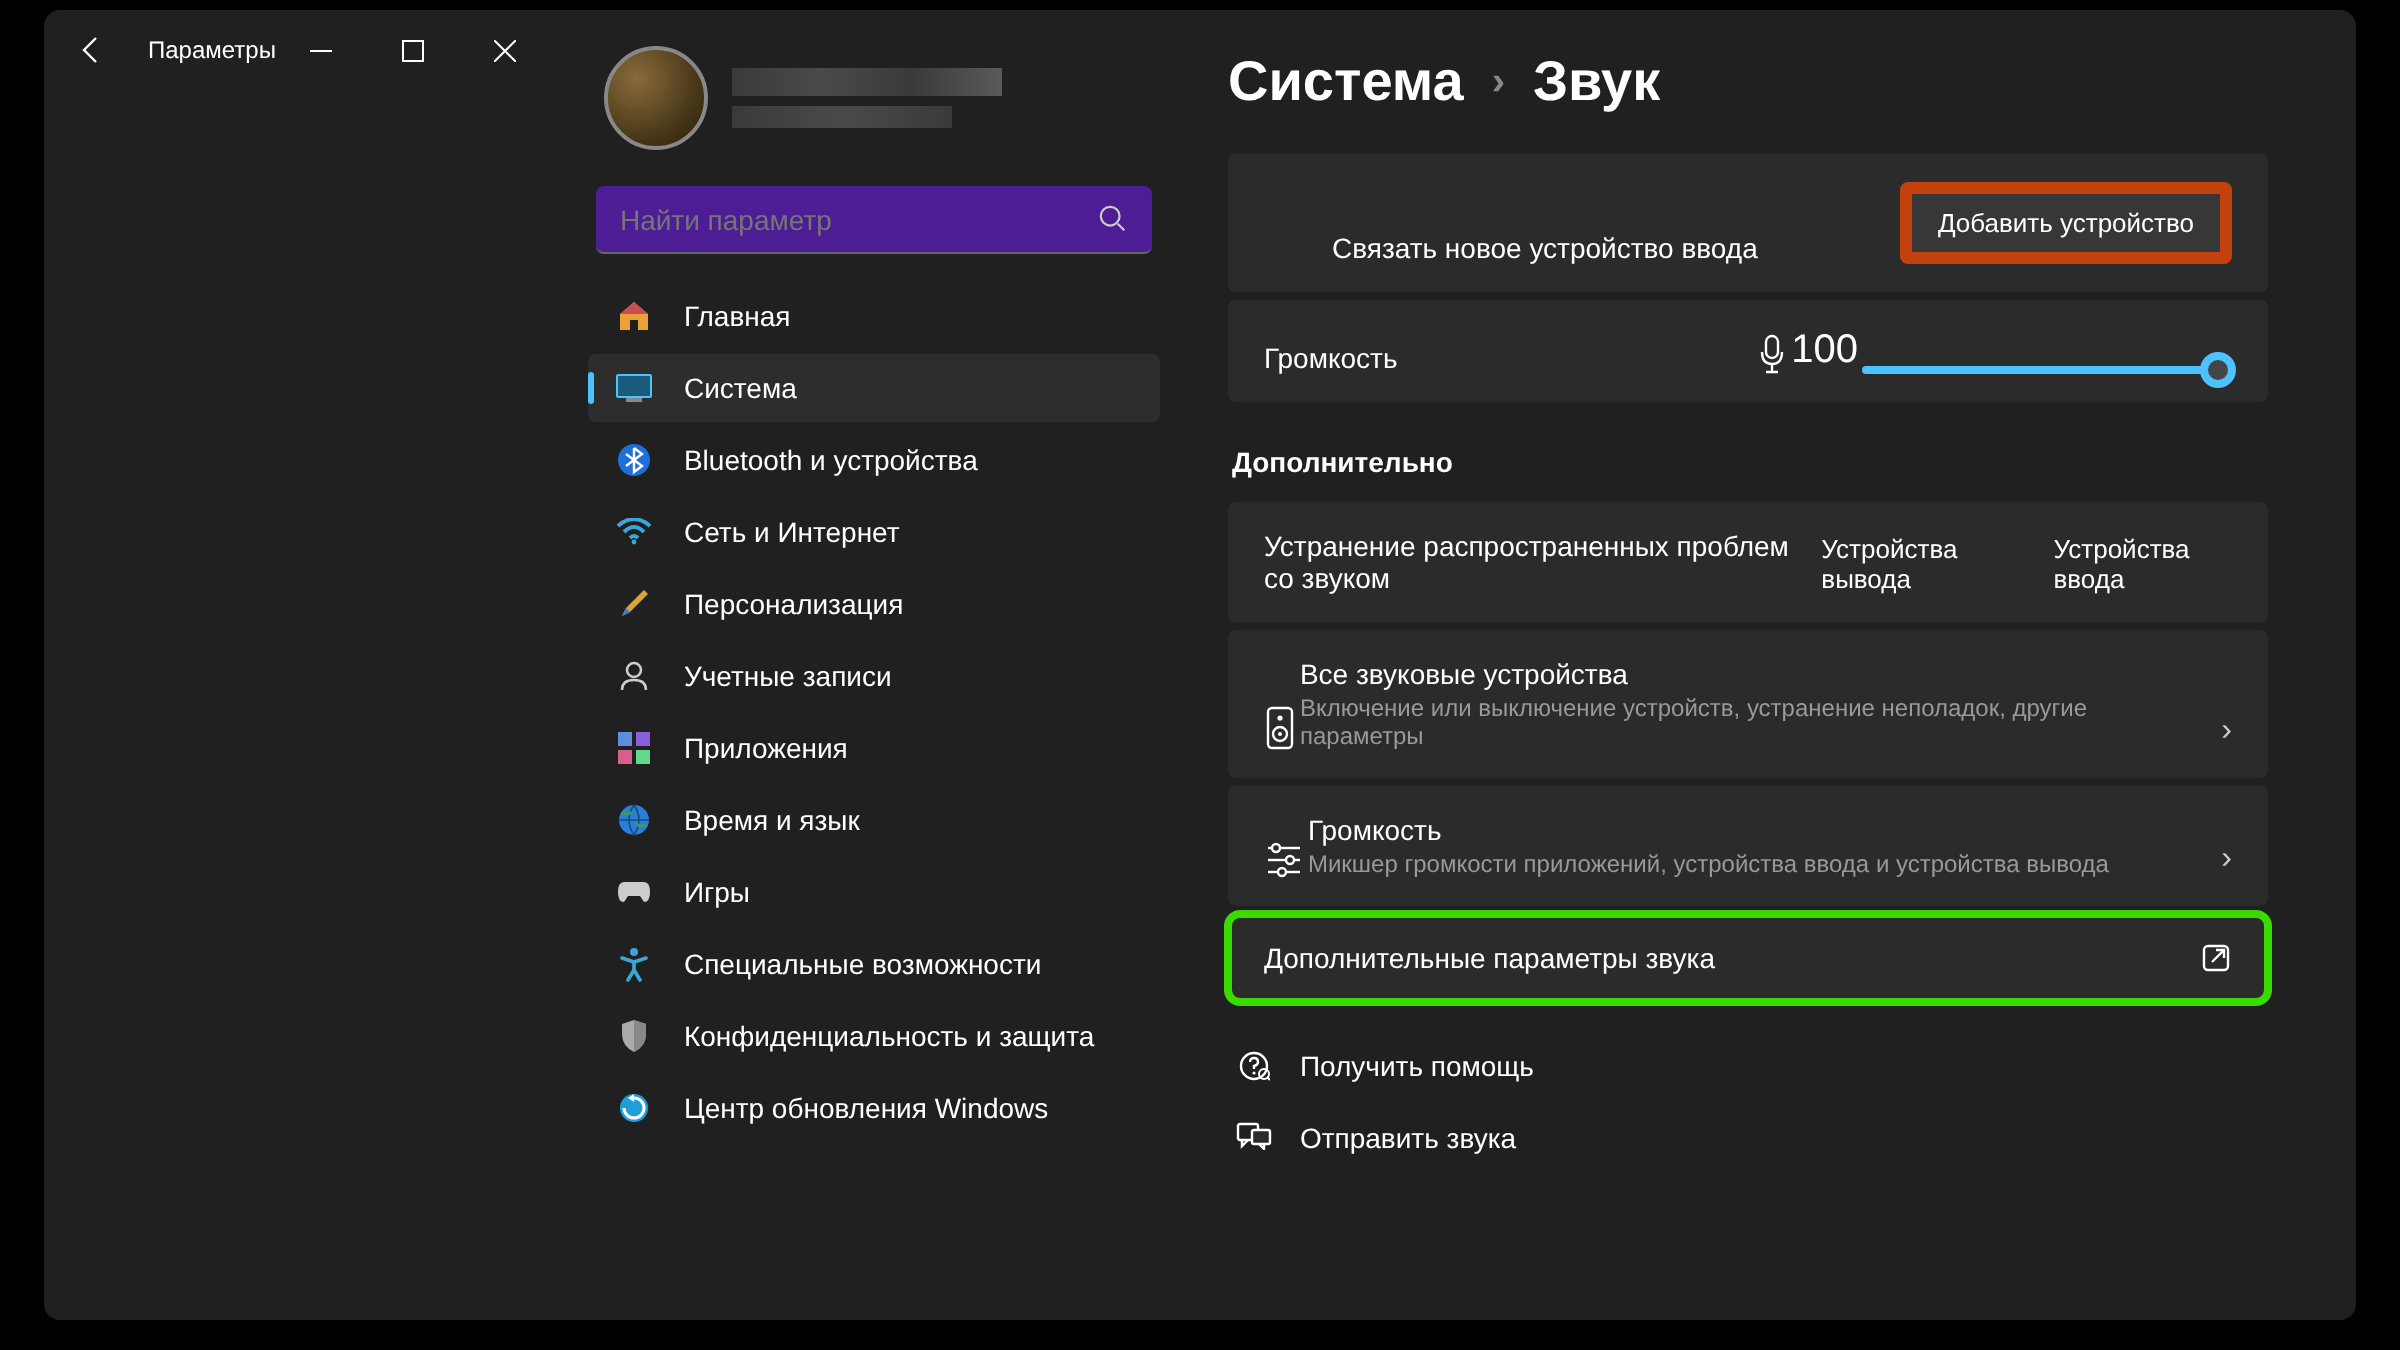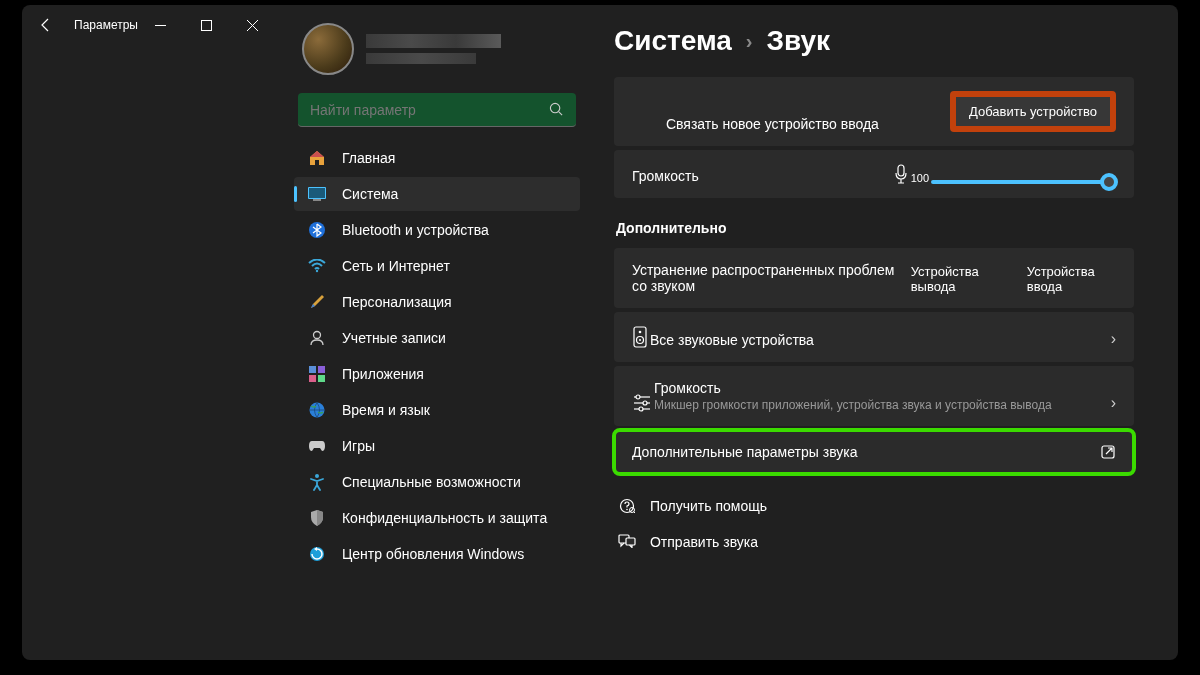--- a/index.html
+++ b/index.html
@@ -10,21 +10,21 @@
 .titlebar .title { margin-left: 12px; font-size: 12px; }
 .titlebar .spacer { flex: 1; }
 .winbtn { width: 46px; height: 32px; display: flex; align-items: center; justify-content: center; cursor: pointer; }
 .body { display: flex; flex: 1; overflow: hidden; }
 .sidebar { width: 306px; padding: 4px 10px 0 10px; display: flex; flex-direction: column; }
 .profile { display: flex; align-items: center; padding: 14px 8px 18px 8px; gap: 12px; }
 .avatar { width: 52px; height: 52px; border-radius: 50%; background: radial-gradient(circle at 30% 30%, #8b6b3a, #4a3a1a 60%, #2a1a0a); border: 2px solid #888; flex-shrink: 0; }
 .profile-text { display: flex; flex-direction: column; gap: 2px; }
 .pxblock { background: linear-gradient(90deg,#3a3a3a,#4a4a4a,#3a3a3a,#5a5a5a); height: 14px; width: 135px; }
 .pxblock2 { background: linear-gradient(90deg,#3a3a3a,#4a4a4a,#3a3a3a); height: 11px; width: 110px; margin-top: 3px; }
-.search { display: flex; align-items: center; background: #14532d; border-radius: 4px; height: 34px; padding: 0 12px; margin: 0 4px 14px 4px; border-bottom: 1px solid #666; }
+.search { display: flex; align-items: center; background: #4c1d95; border-radius: 4px; height: 34px; padding: 0 12px; margin: 0 4px 14px 4px; border-bottom: 1px solid #666; }
 .search input { flex: 1; background: transparent; border: none; color: #ccc; font-size: 14px; outline: none; }
 .nav { display: flex; flex-direction: column; gap: 2px; overflow-y: auto; }
 .nav-item { display: flex; align-items: center; gap: 16px; padding: 8px 14px; border-radius: 4px; cursor: pointer; color: #fff; font-size: 14px; position: relative; }
 .nav-item.active { background: #2d2d2d; }
 .nav-item.active::before { content: ''; position: absolute; left: 0; top: 9px; bottom: 9px; width: 3px; background: #4cc2ff; border-radius: 2px; }
 .nav-icon { width: 18px; height: 18px; display: flex; align-items: center; justify-content: center; flex-shrink: 0; }
 .main { flex: 1; padding: 20px 44px 0 24px; overflow-y: auto; color: #fff; }
 .breadcrumb { display: flex; align-items: center; gap: 14px; font-size: 28px; font-weight: 600; margin-bottom: 20px; }
 .breadcrumb .crumb { cursor: pointer; }
 .breadcrumb .sep { color: #888; font-size: 20px; }
@@ -229,21 +229,21 @@
       <div class="card" style="margin-top:4px;">
         <div class="cardrow">
           <span class="label">Громкость</span>
           <span class="filler"></span>
           <span>
               <svg width="16" height="20" viewBox="0 0 16 20">
                 <rect x="5" y="1" width="6" height="11" rx="3" fill="none" stroke="#fff" stroke-width="1.2"></rect>
                 <path d="M3 9 Q3 15 8 15 Q13 15 13 9 M8 15 V19 M5 19 H11" stroke="#fff" stroke-width="1.2" fill="none"></path>
               </svg>
             </span>
-          <span style="font-size:11px;">100</span>
+          <span style="font-size:20px;">100</span>
           <div class="slider-track">
               <div class="slider-thumb"></div>
             </div>
         </div>
       </div>
 
       <div class="section-h">Дополнительно</div>
 
       <div class="card">
         <div class="cardrow">
@@ -260,41 +260,42 @@
           <span>
               <svg width="16" height="22" viewBox="0 0 16 22">
                 <rect x="2" y="1" width="12" height="20" rx="2" fill="none" stroke="#fff" stroke-width="1.2"></rect>
                 <circle cx="8" cy="6" r="1.3" fill="#fff"></circle>
                 <circle cx="8" cy="14" r="3.5" fill="none" stroke="#fff" stroke-width="1.2"></circle>
                 <circle cx="8" cy="14" r="1" fill="#fff"></circle>
               </svg>
             </span>
           <div>
             <div class="label">Все звуковые устройства</div>
+            <div class="sublabel">Включение или выключение устройств, устранение неполадок, другие параметры</div>
           </div>
           <span class="filler"></span>
           <span class="chev">›</span>
         </div>
       </div>
 
       <div class="card" style="margin-top:4px;">
         <div class="cardrow">
           <span>
               <svg width="20" height="18" viewBox="0 0 20 18">
                 <line x1="2" y1="3" x2="18" y2="3" stroke="#fff" stroke-width="1.2"></line>
                 <circle cx="6" cy="3" r="2" fill="#2b2b2b" stroke="#fff" stroke-width="1.2"></circle>
                 <line x1="2" y1="9" x2="18" y2="9" stroke="#fff" stroke-width="1.2"></line>
                 <circle cx="13" cy="9" r="2" fill="#2b2b2b" stroke="#fff" stroke-width="1.2"></circle>
                 <line x1="2" y1="15" x2="18" y2="15" stroke="#fff" stroke-width="1.2"></line>
                 <circle cx="9" cy="15" r="2" fill="#2b2b2b" stroke="#fff" stroke-width="1.2"></circle>
               </svg>
             </span>
           <div>
             <div class="label">Громкость</div>
-            <div class="sublabel">Микшер громкости приложений, устройства звука и устройства вывода</div>
+            <div class="sublabel">Микшер громкости приложений, устройства ввода и устройства вывода</div>
           </div>
           <span class="filler"></span>
           <span class="chev">›</span>
         </div>
       </div>
 
       <div class="card highlighted" style="margin-top:4px;">
         <div class="cardrow">
           <span class="label">Дополнительные параметры звука</span>
           <span class="filler"></span>

